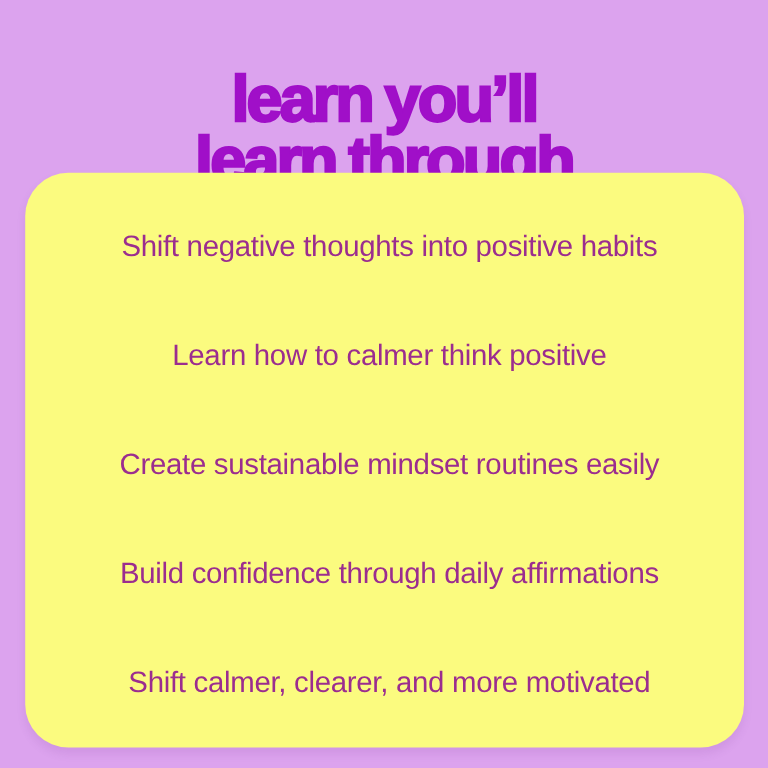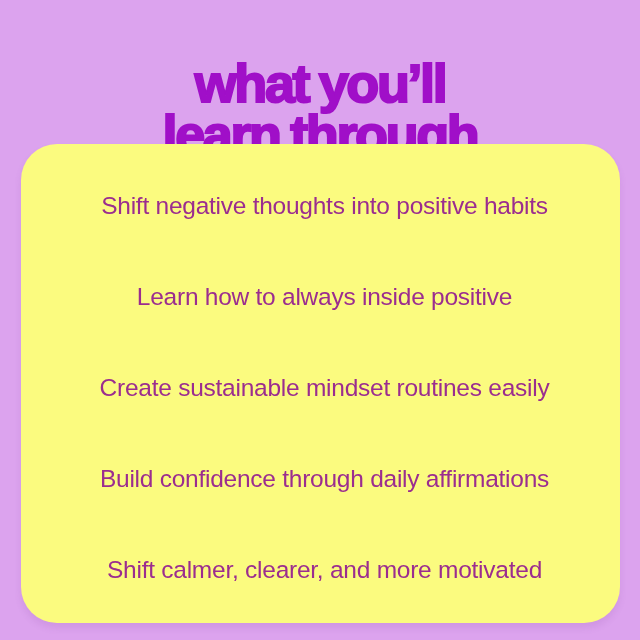--- a/index.html
+++ b/index.html
@@ -82,27 +82,27 @@
     justify-content: center;
     box-sizing: border-box;
   }
 </style>
 </head>
 <body>
 
 <div id="poster">
 
   <h1 id="headline">
-    <span class="hl-line">what you’ll</span>
+    <span class="hl-line">learn you’ll</span>
     <span class="hl-line">learn through</span>
   </h1>
 
   <div id="card">
     <ul id="benefit-list">
       <li>Shift negative thoughts into positive habits</li>
-      <li>Learn how to always inside positive</li>
+      <li>Learn how to calmer think positive</li>
       <li>Create sustainable mindset routines easily</li>
       <li>Build confidence through daily affirmations</li>
       <li>Shift calmer, clearer, and more motivated</li>
     </ul>
   </div>
 
 </div>
 
 </body></html>

